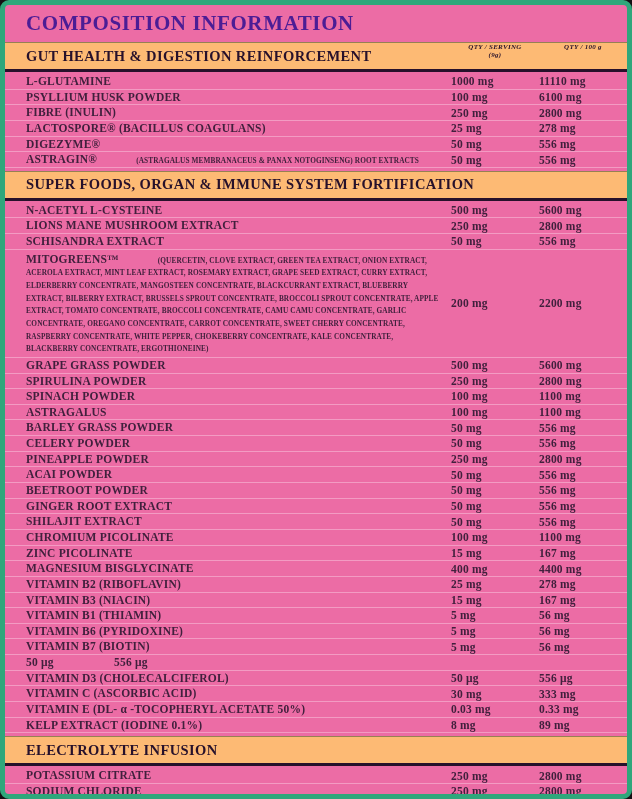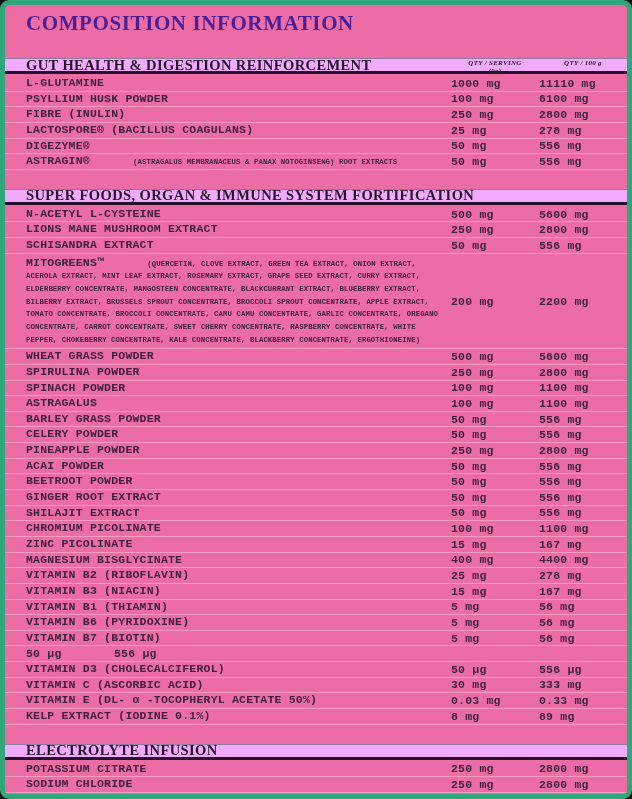--- a/index.html
+++ b/index.html
@@ -18,23 +18,23 @@
   }
   .title{
     font-size:21px;
     font-weight:bold;
     letter-spacing:.6px;
     padding:6px 0 3px 21px;
     color:#4c1d95;
   }
   .bar{
     position:relative;
-    height:16px;
-    margin:19px 0 2px 0;
-    background:#f0abfc;
+    height:30px;
+    margin:3px 0 2px 0;
+    background:#fdba74;
     border-top:1px solid rgba(25,60,45,.45);
     border-bottom:3px solid #27112b;
     display:flex;
     align-items:center;
     padding-left:21px;
   }
   .bar-title{
     font-size:14.5px;
     font-weight:bold;
     letter-spacing:.4px;
@@ -44,21 +44,21 @@
   .colheads{
     position:absolute;right:0;top:0;height:100%;
     display:flex;align-items:flex-start;font-style:italic;
   }
   .colhead{
     font-size:7px;font-weight:bold;line-height:1.2;
     text-align:center;color:#27112b;letter-spacing:.3px;
   }
   .colhead.c1{width:88px;}
   .colhead.c2{width:88px;}
-  .rows{width:100%;font-family:Liberation Mono, monospace;}
+  .rows{width:100%;}
   .row{
     display:flex;
     align-items:center;
     min-height:15.6px;
     border-bottom:1px solid rgba(250,195,220,.55);
     padding-left:21px;
   }
   .row .name{
     flex:1;
     font-size:11.5px;
@@ -153,21 +153,21 @@
             <div class="name"><span>SCHISANDRA EXTRACT</span></div>
             <div class="v c1">50 mg</div>
             <div class="v c2">556 mg</div>
           </div>
           <div class="row big">
             <div class="name"><span>MITOGREENS™</span> <span class="detail">(QUERCETIN, CLOVE EXTRACT, GREEN TEA EXTRACT, ONION EXTRACT, ACEROLA EXTRACT, MINT LEAF EXTRACT, ROSEMARY EXTRACT, GRAPE SEED EXTRACT, CURRY EXTRACT, ELDERBERRY CONCENTRATE, MANGOSTEEN CONCENTRATE, BLACKCURRANT EXTRACT, BLUEBERRY EXTRACT, BILBERRY EXTRACT, BRUSSELS SPROUT CONCENTRATE, BROCCOLI SPROUT CONCENTRATE, APPLE EXTRACT, TOMATO CONCENTRATE, BROCCOLI CONCENTRATE, CAMU CAMU CONCENTRATE, GARLIC CONCENTRATE, OREGANO CONCENTRATE, CARROT CONCENTRATE, SWEET CHERRY CONCENTRATE, RASPBERRY CONCENTRATE, WHITE PEPPER, CHOKEBERRY CONCENTRATE, KALE CONCENTRATE, BLACKBERRY CONCENTRATE, ERGOTHIONEINE)</span></div>
             <div class="v c1">200 mg</div>
             <div class="v c2">2200 mg</div>
           </div>
           <div class="row">
-            <div class="name"><span>WHEAT GRASS POWDER</span></div>
+            <div class="name"><span>GRAPE GRASS POWDER</span></div>
             <div class="v c1">500 mg</div>
             <div class="v c2">5600 mg</div>
           </div>
           <div class="row">
             <div class="name"><span>SPIRULINA POWDER</span></div>
             <div class="v c1">250 mg</div>
             <div class="v c2">2800 mg</div>
           </div>
           <div class="row">
             <div class="name"><span>SPINACH POWDER</span></div>

